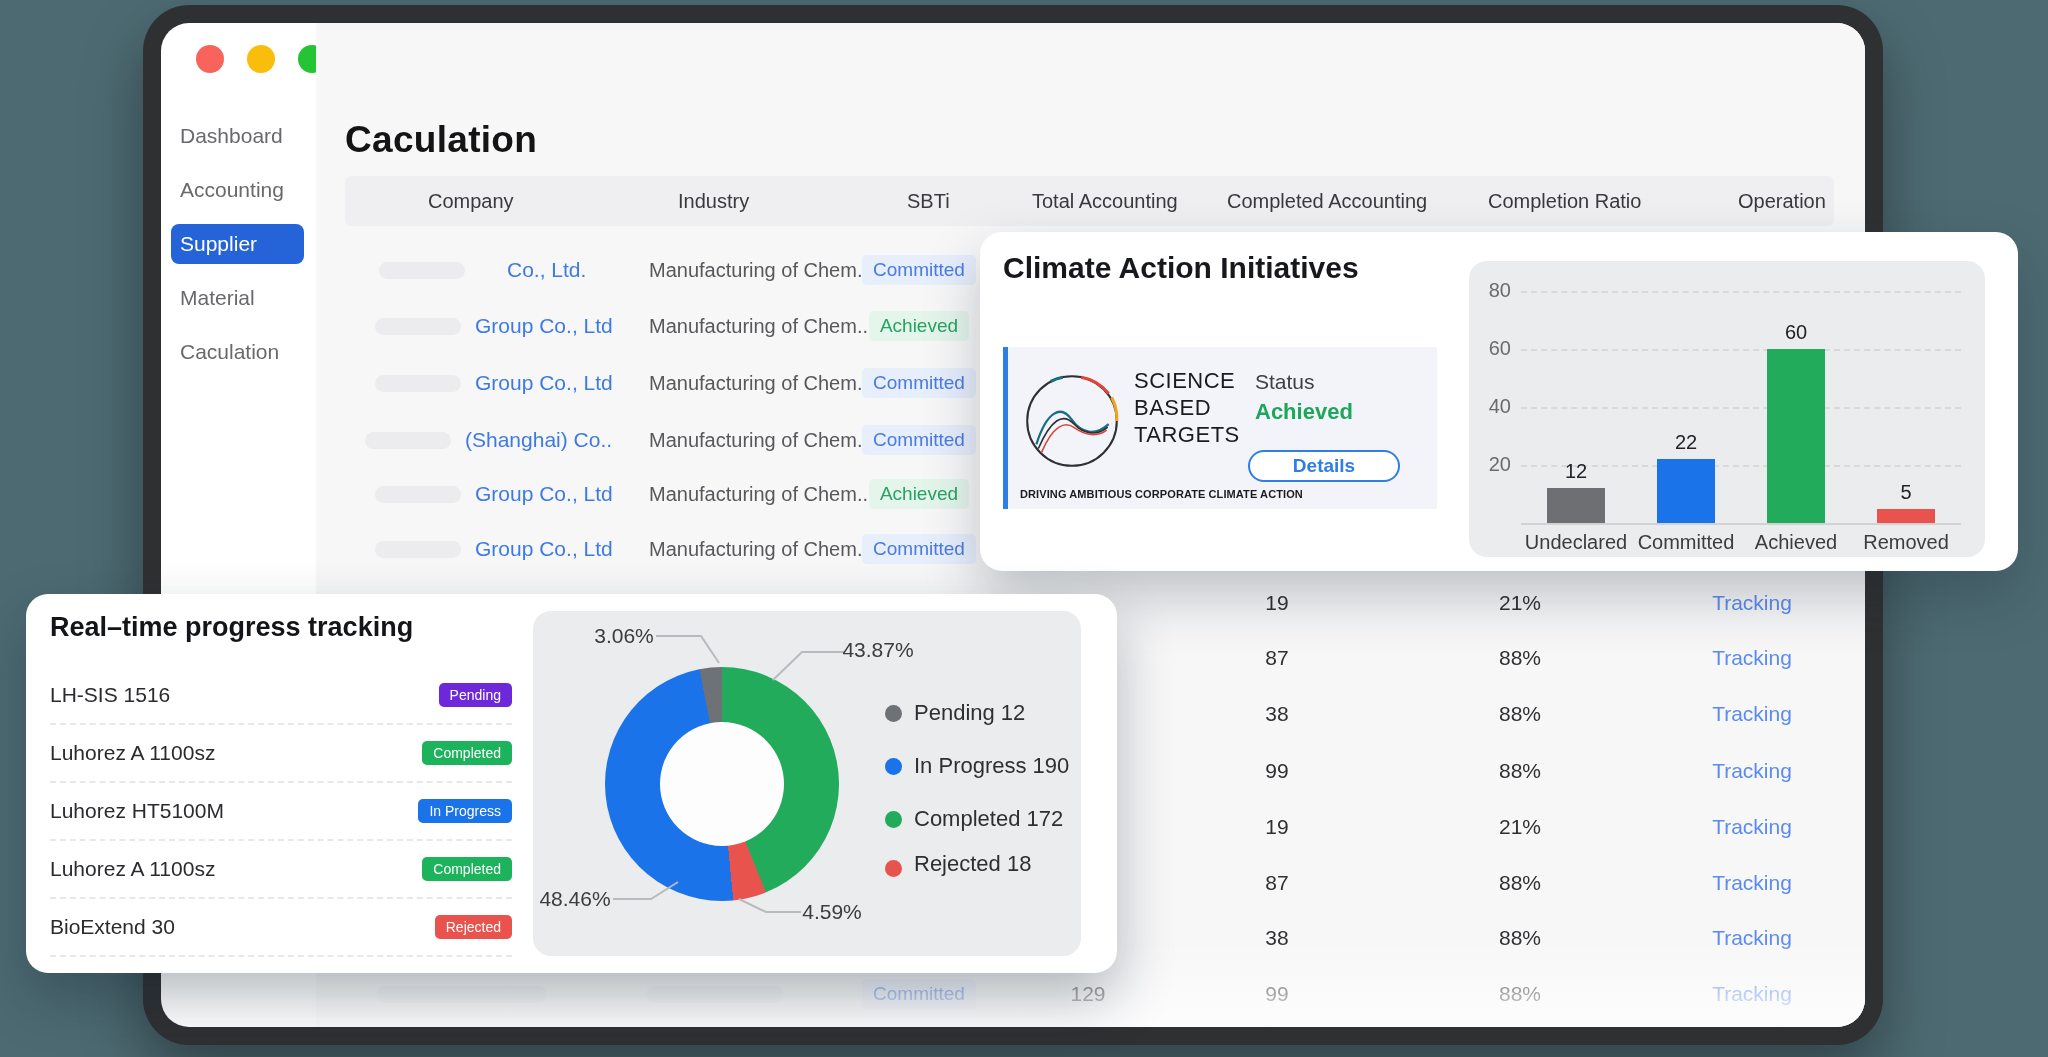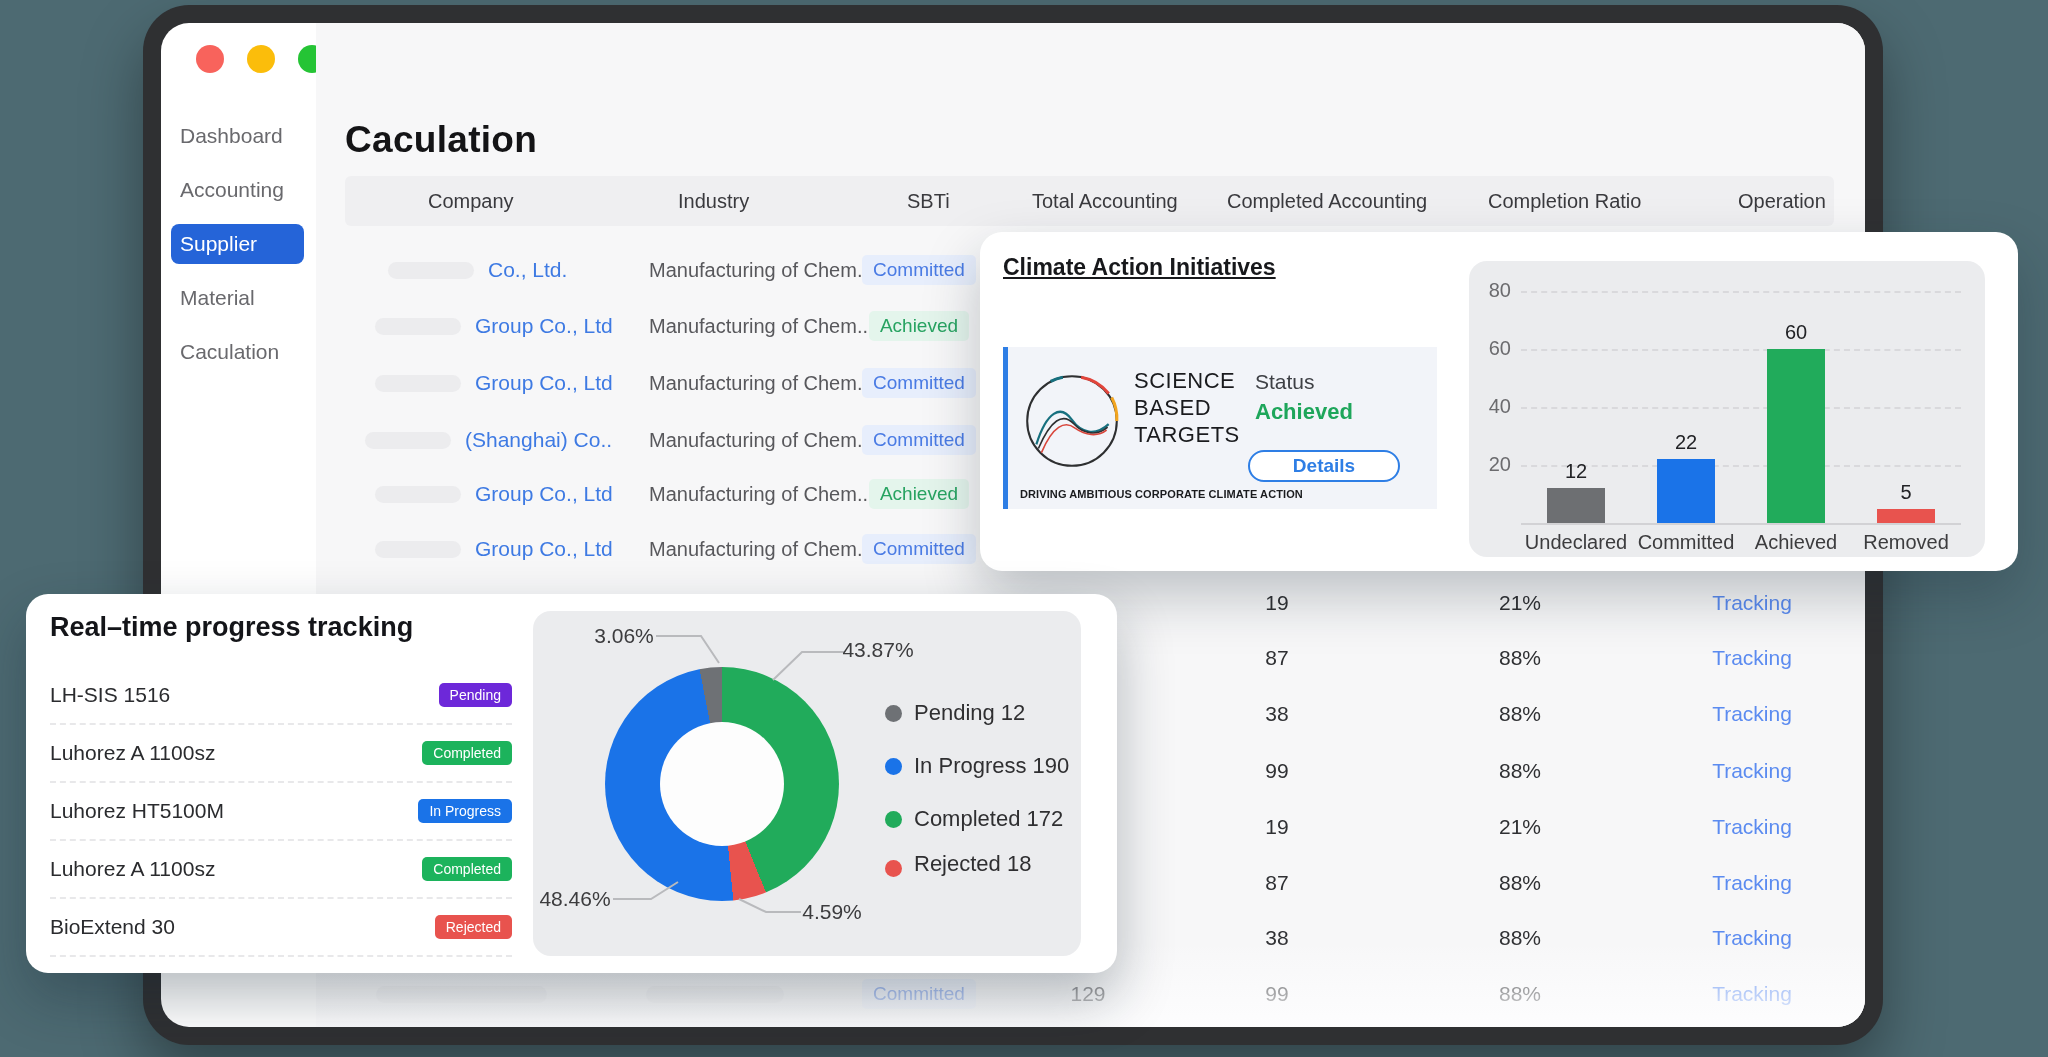--- a/index.html
+++ b/index.html
@@ -34,21 +34,21 @@
   .industry{font-size:20px;color:#58585C;}
   .badge{font-size:19px;padding:4px 11px;border-radius:5px;}
   .num{font-size:21px;color:#2F3033;}
   .tracking{font-size:21px;color:#5B8BF0;cursor:pointer;}
   .c-center{justify-content:center;}
   .fade{position:absolute;left:0;right:0;bottom:0;height:86px;z-index:5;pointer-events:none;
     background:linear-gradient(rgba(248,248,249,0),rgba(253,253,254,.95));}
   
   .sbti-card{position:absolute;left:980px;top:232px;width:1038px;height:339px;background:#fff;
     border-radius:22px;box-shadow:0 25px 55px rgba(18,34,48,.25);z-index:20;}
-  .sbti-title{position:absolute;left:23px;top:20px;font-size:23px;font-weight:700;color:#17181B;line-height:31px;text-decoration:underline;}
+  .sbti-title{position:absolute;left:23px;top:20px;font-size:30px;font-weight:700;color:#17181B;line-height:31px;}
   .logo-panel{position:absolute;left:23px;top:115px;width:434px;height:162px;background:#F2F4F9;
     border-left:5px solid #2E7EE5;box-sizing:border-box;padding-left:24px;}
   .sbt-logo{position:absolute;left:8px;top:12px;width:112px;height:124px;}
   .logo-text{position:absolute;left:126px;top:20px;font-size:22px;line-height:27px;color:#1A1B1E;
     font-weight:500;letter-spacing:.5px;}
   .logo-caption{position:absolute;left:12px;bottom:9px;font-size:11px;font-weight:700;color:#1A1B1E;letter-spacing:.1px;}
   .status-label{position:absolute;left:275px;top:138px;font-size:21px;color:#3E4045;}
   .status-value{position:absolute;left:275px;top:167px;font-size:22px;font-weight:700;color:#1EA65B;}
   .details-btn{position:absolute;left:268px;top:218px;width:152px;height:32px;border:2px solid #2E7EE5;
     border-radius:18px;color:#2E7EE5;font-size:19px;font-weight:600;display:flex;align-items:center;
@@ -108,21 +108,21 @@
         <div class="th" style="left: 71px; margin-left: 12px;">Company</div>
         <div class="th" style="left: 333px;">Industry</div>
         <div class="th" style="left: 562px;">SBTi</div>
         <div class="th" style="left: 687px;">Total Accounting</div>
         <div class="th" style="left: 882px;">Completed Accounting</div>
         <div class="th" style="left: 1143px;">Completion Ratio</div>
         <div class="th" style="left: 1393px;">Operation</div>
       </div>
     <div id="table-rows">
         <div class="row" style="top: 221px;">
-          <div class="cell" style="left: 72px;">
+          <div class="cell" style="left: 63px; gap: 28px;">
             <div class="ph-bar" style="width: 86px;"></div>
             <div class="company-link" style="margin-left: 14px;">Co., Ltd.</div>
           </div>
           <div class="cell industry" style="left: 333px;">Manufacturing of Chem...</div>
           <div class="cell c-center" style="left: 550px; width: 106px;">
             <div class="badge" style="background: rgb(231, 238, 252); color: rgb(74, 123, 228);">Committed</div>
           </div>
         </div>
         <div class="row" style="top: 277px;">
           <div class="cell" style="left: 59px;">

